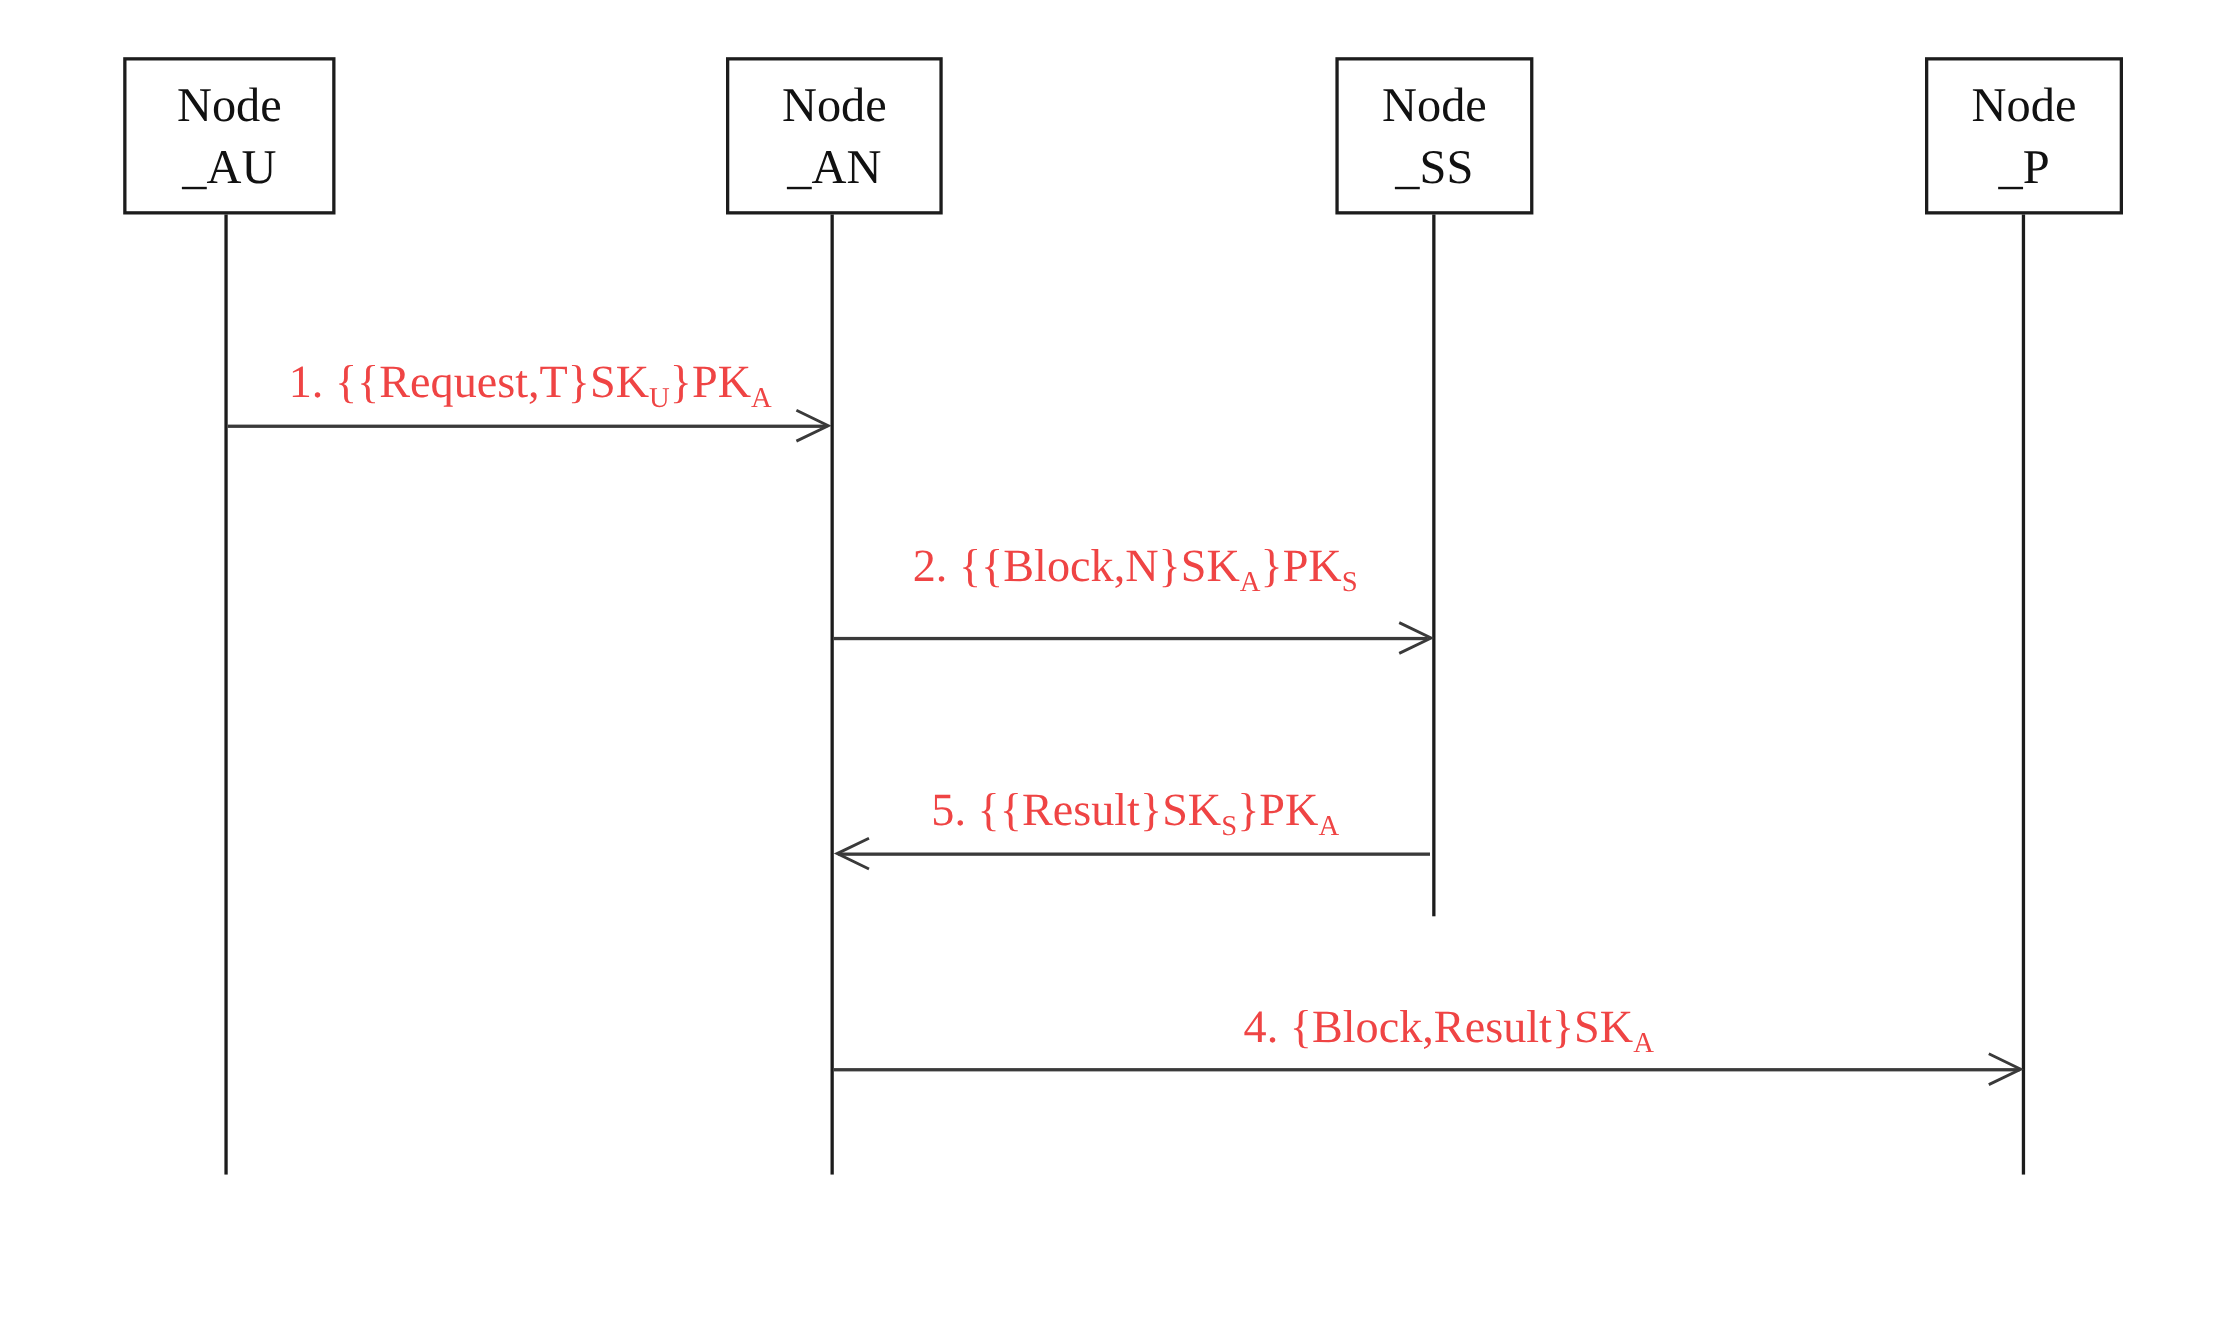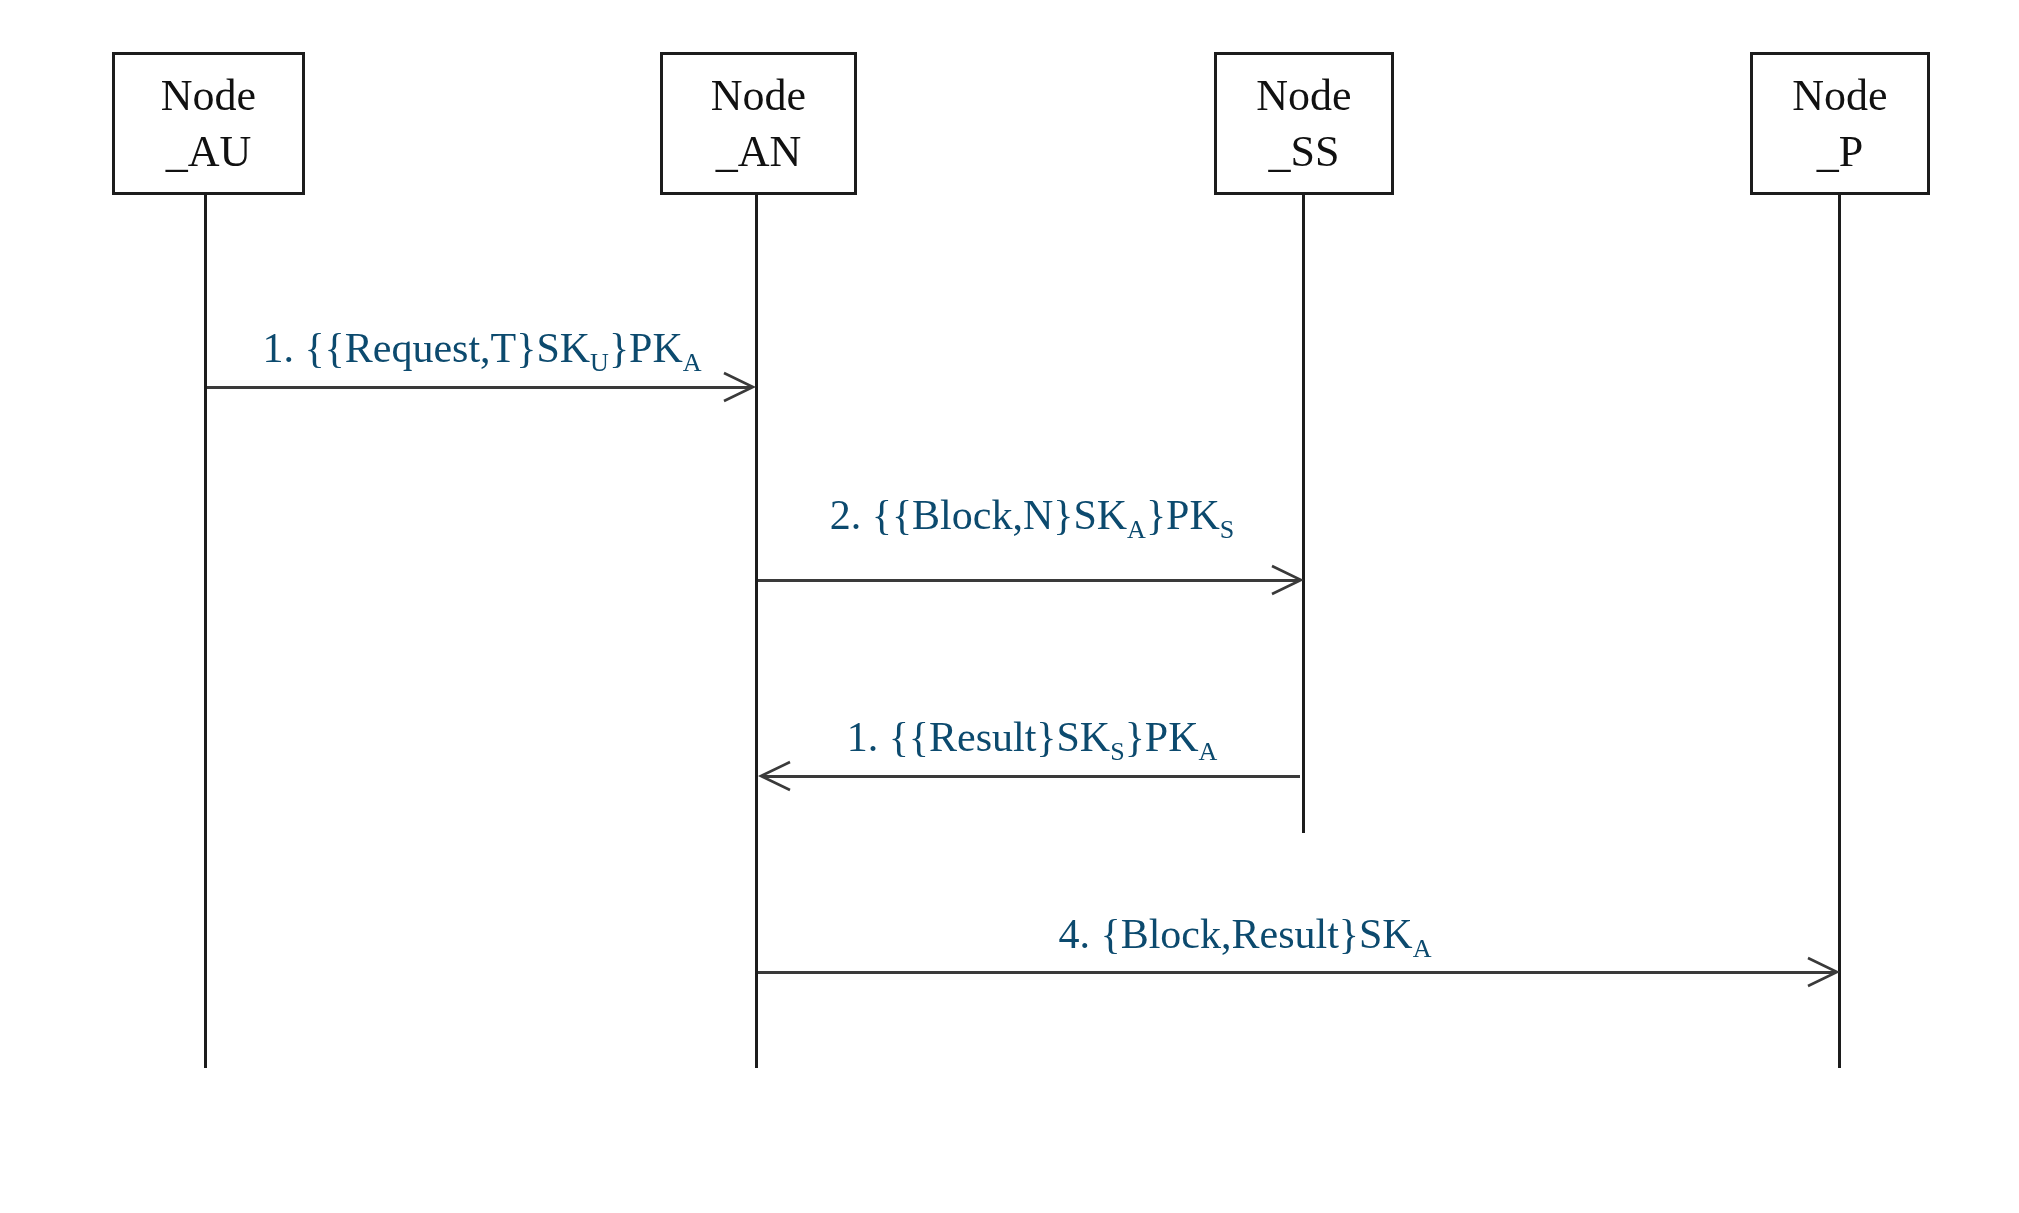--- a/index.html
+++ b/index.html
@@ -70,30 +70,30 @@
   .head-2 { left: 1236px; top: 563px; }
   .head-3 { left: 726px;  top: 759px; }
   .head-4 { left: 1772px; top: 955px; }
 
   
   .msg-label {
     position: absolute;
     transform: translateX(-50%);
     white-space: nowrap;
     font-size: 42px;
-    color: #0c4a6e;
+    color: #ef4444;
   }
   .msg-label sub {
     font-size: 0.62em;
     line-height: 0;
   }
   .label-1 { left: 450px;  top: 324px; }
   .label-2 { left: 1000px; top: 491px; }
   .label-3 { left: 1000px; top: 713px; }
-  .label-4 { left: 1213px; top: 910px; }
+  .label-4 { left: 1285px; top: 910px; }
 </style>
 </head>
 <body>
 
 <div class="canvas">
 
   <div class="actor actor-au">
     <div>Node</div>
     <div>_AU</div>
   </div>
@@ -120,21 +120,21 @@
   <svg class="msg-head head-1" viewBox="0 0 36 34">
     <polyline points="4,3 33,17 4,31" fill="none" stroke="#3a3a3a" stroke-width="2.6"></polyline>
   </svg>
 
   <div class="msg-label label-2"><span>2. {{Block,N}SK</span><sub>A</sub><span>}PK</span><sub>S</sub></div>
   <div class="msg-shaft shaft-2"></div>
   <svg class="msg-head head-2" viewBox="0 0 36 34">
     <polyline points="4,3 33,17 4,31" fill="none" stroke="#3a3a3a" stroke-width="2.6"></polyline>
   </svg>
 
-  <div class="msg-label label-3"><span>1. {{Result}SK</span><sub>S</sub><span>}PK</span><sub>A</sub></div>
+  <div class="msg-label label-3"><span>5. {{Result}SK</span><sub>S</sub><span>}PK</span><sub>A</sub></div>
   <div class="msg-shaft shaft-3"></div>
   <svg class="msg-head head-3" viewBox="0 0 36 34">
     <polyline points="32,3 3,17 32,31" fill="none" stroke="#3a3a3a" stroke-width="2.6"></polyline>
   </svg>
 
   <div class="msg-label label-4"><span>4. {Block,Result}SK</span><sub>A</sub></div>
   <div class="msg-shaft shaft-4"></div>
   <svg class="msg-head head-4" viewBox="0 0 36 34">
     <polyline points="4,3 33,17 4,31" fill="none" stroke="#3a3a3a" stroke-width="2.6"></polyline>
   </svg>

